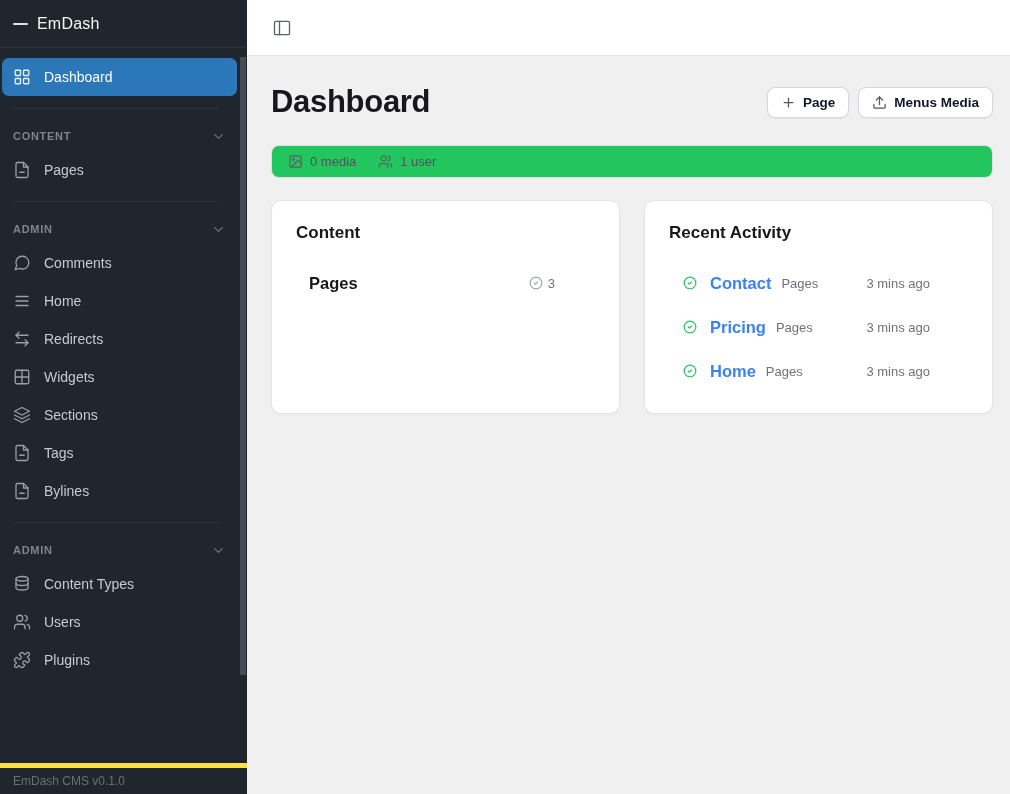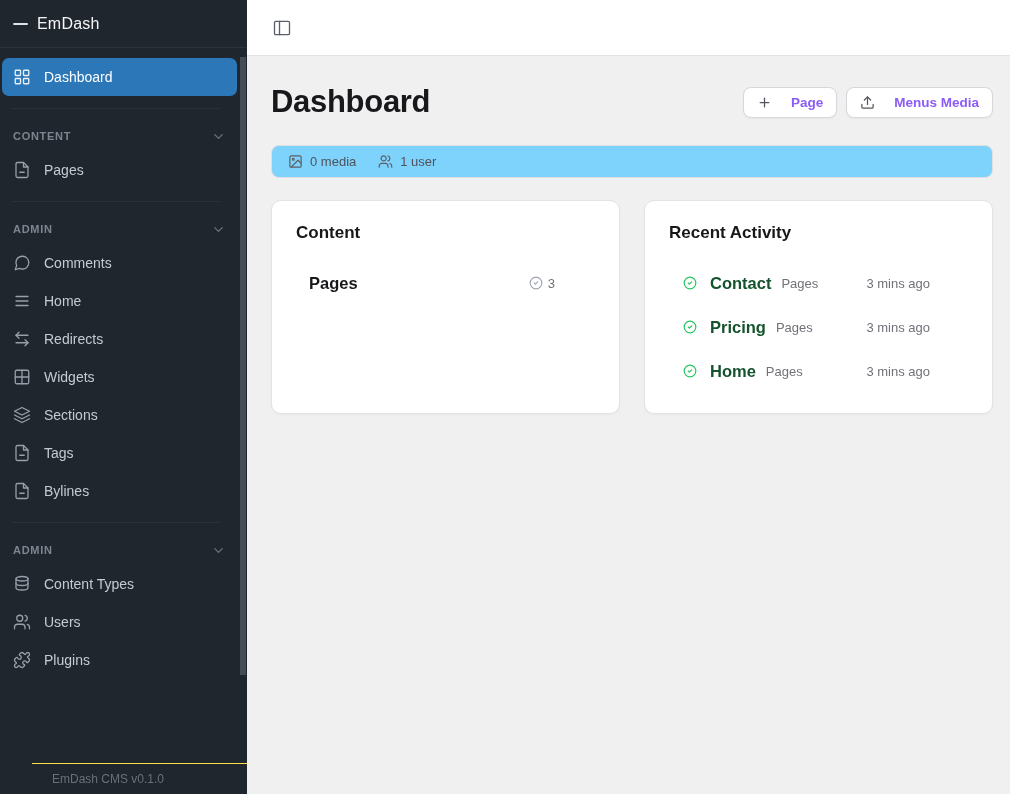--- a/index.html
+++ b/index.html
@@ -34,22 +34,22 @@
   .nav-divider { height:1px; background:#2b323b; margin:12px 18px 12px 10px; }
 
   .section-header {
     height:30px; display:flex; align-items:center; justify-content:space-between;
     padding:0 11px; font-size:11px; font-weight:700; letter-spacing:.7px; color:#7d8590;
     cursor:pointer;
   }
   .section-header svg { color:#6d747e; }
 
   .sidebar-footer {
-    border-top:1px solid #fde047; padding:8px 20px; font-size:12px; color:#697079;
-    flex-shrink:0; height:31px; display:flex; align-items:center;margin-left:32px;
+    border-top:5px solid #fde047; padding:8px 13px; font-size:12px; color:#697079;
+    flex-shrink:0; height:31px; display:flex; align-items:center;
   }
   .sidebar-scrollbar {
     position:absolute; top:57px; right:1px; width:6px; height:618px;
     background:#454c55; cursor:pointer;
   }
 
   
   .main { flex:1; display:flex; flex-direction:column; min-width:0; }
   .topbar {
     height:56px; background:#ffffff; border-bottom:1px solid #e2e2e6;
@@ -68,29 +68,29 @@
     font-size:12px; font-weight:700; display:flex; align-items:center; justify-content:center;
   }
   .user-initials { font-size:13px; font-weight:700; color:#18181b; }
 
   
   .content { padding:28px 17px 24px 24px; overflow:hidden; }
   .page-header { display:flex; align-items:center; justify-content:space-between; }
   .page-title { font-size:31px; font-weight:700; color:#18181b; letter-spacing:-.3px; }
   .actions { display:flex; gap:9px; }
   .btn {
-    display:inline-flex; align-items:center; gap:19px; height:31px; padding:0 13px;
+    display:inline-flex; align-items:center; gap:7px; height:31px; padding:0 13px;
     background:#fff; border:1px solid #d6d6db; border-radius:8px; cursor:pointer;
-    font-family:inherit; font-size:13.5px; font-weight:600; color:#8b5cf6;
+    font-family:inherit; font-size:13.5px; font-weight:600; color:#0f172a;
     box-shadow:0 1px 2px rgba(0,0,0,.04);
   }
   .btn svg { color:#55575e; }
 
   .stats-bar {
-    margin-top:25px; height:33px; background:#7dd3fc; border:1px solid #dedee3;
+    margin-top:25px; height:33px; background:#22c55e; border:1px solid #dedee3;
     border-radius:8px; display:flex; align-items:center; padding:0 16px; gap:22px;
   }
   .stat { display:flex; align-items:center; gap:7px; font-size:13px; color:#52525b; }
   .stat svg { color:#5d5f66; }
 
   .cards { margin-top:22px; display:grid; grid-template-columns:1fr 1fr; gap:24px; }
   .card {
     background:#fff; border:1px solid #e3e3e8; border-radius:10px;
     padding:22px 24px; height:214px; box-shadow:0 1px 2px rgba(0,0,0,.04);
   }
@@ -102,21 +102,21 @@
   }
   .content-row-label { font-size:16.5px; font-weight:700; color:#18181b; }
   .count-group { display:flex; align-items:center; gap:5px; color:#71717a; font-size:13px; }
   .count-group svg { color:#9ca3af; }
 
   .activity-list { margin-top:18px; }
   .activity-row {
     height:44px; display:flex; align-items:center; padding:0 38px 0 14px; cursor:pointer;
   }
   .activity-row svg { color:#22c55e; }
-  .activity-name { font-size:16.5px; font-weight:700; color:#14532d; margin-left:13px; }
+  .activity-name { font-size:16.5px; font-weight:700; color:#3b82f6; margin-left:13px; }
   .activity-type { font-size:13px; color:#71717a; margin-left:10px; }
   .activity-time { font-size:13px; color:#71717a; margin-left:auto; }
 </style>
 </head>
 <body>
 
 <aside class="sidebar">
   <div class="sidebar-header">
     <span class="logo-dash"></span>
     <span class="logo-text">EmDash</span>

